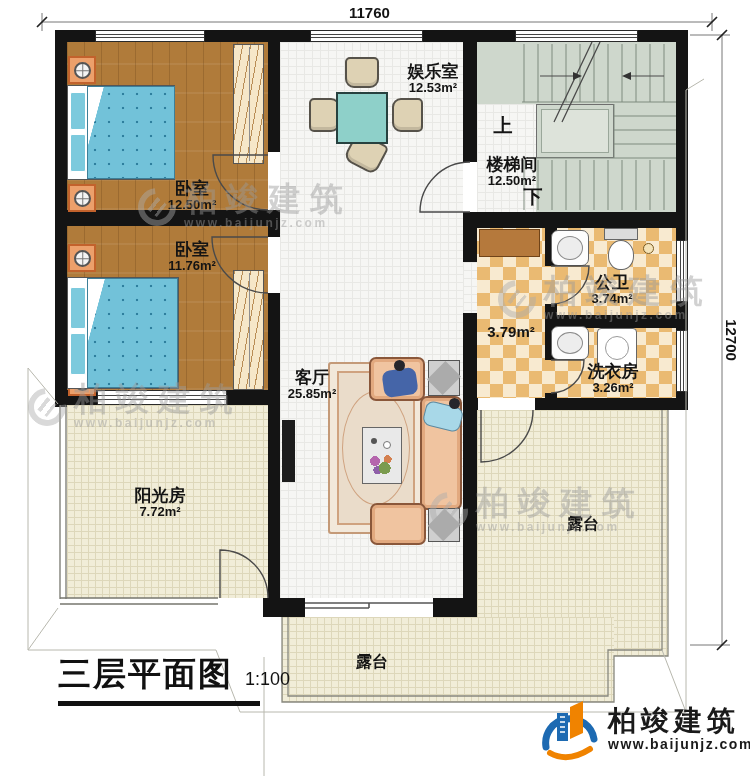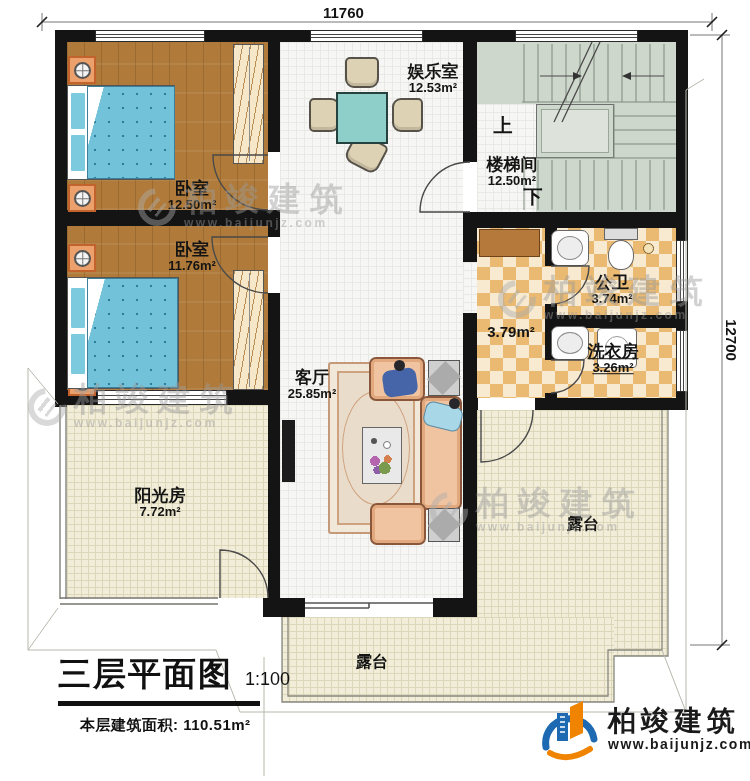--- a/index.html
+++ b/index.html
@@ -213,21 +213,21 @@
       <path d="M28 368V650M28 368L58 404M28 650L58 608M28 650H216M216 650L240 712M240 712H686M686 712V90M686 90L704 79M662 650L686 712M264 657V776"></path>
     </g>
     <g stroke="#777" stroke-width="1" fill="none">
       <path d="M42 22H712M42 13V31M712 13V31M722 35V645M690 35H730M690 645H730"></path>
     </g>
     <g stroke="#222" stroke-width="1.7" fill="none">
       <path d="M37 27L47 17M707 27L717 17M717 40L727 30M717 650L727 640"></path>
     </g>
   </svg>
 
-  <div class="dimlabel" style="left:323px;top:4px;">11760</div>
+  <div class="dimlabel" style="left:349px;top:4px;">11760</div>
   <div class="dimlabel" style="left:731px;top:340px;transform:translate(-50%,-50%) rotate(90deg);">12700</div>
 
   <div class="rlabel" style="left:192px;top:196px;">
     <span class="rname">卧室</span>
     <span class="rarea">12.50m²</span>
   </div>
   <div class="rlabel" style="left:192px;top:257px;">
     <span class="rname">卧室</span>
     <span class="rarea">11.76m²</span>
   </div>
@@ -239,21 +239,21 @@
     <span class="rname">楼梯间</span>
     <span class="rarea">12.50m²</span>
   </div>
   <div class="updown" style="left:503px;top:126px;">上</div>
   <div class="updown" style="left:533px;top:197px;">下</div>
   <div class="rlabel" style="left:612px;top:290px;">
     <span class="rname">公卫</span>
     <span class="rarea">3.74m²</span>
   </div>
   <div class="small-label" style="left:511px;top:331px;">3.79m²</div>
-  <div class="rlabel" style="left:613px;top:359px;text-decoration:underline;">
+  <div class="rlabel" style="left:613px;top:379px;">
     <span class="rname">洗衣房</span>
     <span class="rarea">3.26m²</span>
   </div>
   <div class="rlabel" style="left:312px;top:385px;">
     <span class="rname">客厅</span>
     <span class="rarea">25.85m²</span>
   </div>
   <div class="rlabel" style="left:160px;top:503px;">
     <span class="rname">阳光房</span>
     <span class="rarea">7.72m²</span>
@@ -293,24 +293,20 @@
       <div class="wm-t2">www.baijunjz.com</div>
     </div>
   </div>
 
   <div class="titleblock">
     <div class="tb-row">
       <span class="tb-title">三层平面图</span>
       <span class="tb-scale">1:100</span>
     </div>
     <div class="tb-rule"></div>
-    <div class="tb-line">
-      <span>本层建筑面积:</span>
-      <span>110.51m²</span>
-    </div>
   </div>
 
   <div class="logo">
     <svg width="58" height="64" viewBox="0 0 58 64">
       <path d="M6 50 A24 24 0 1 1 54 42" fill="none" stroke-width="7" stroke-linecap="round" stroke="#1d6ab2"></path>
       <polygon points="30,10 43,4 43,36 30,42" fill="#f08300"></polygon>
       <rect x="17" y="16" width="11" height="28" fill="#1d6ab2"></rect>
       <path d="M20 20h5M20 25h5M20 30h5M20 35h5" stroke="#ffffff" stroke-width="1.6"></path>
       <path d="M10 56 Q28 66 50 52" fill="none" stroke-width="6" stroke-linecap="round" stroke="#f08300"></path>
     </svg>

